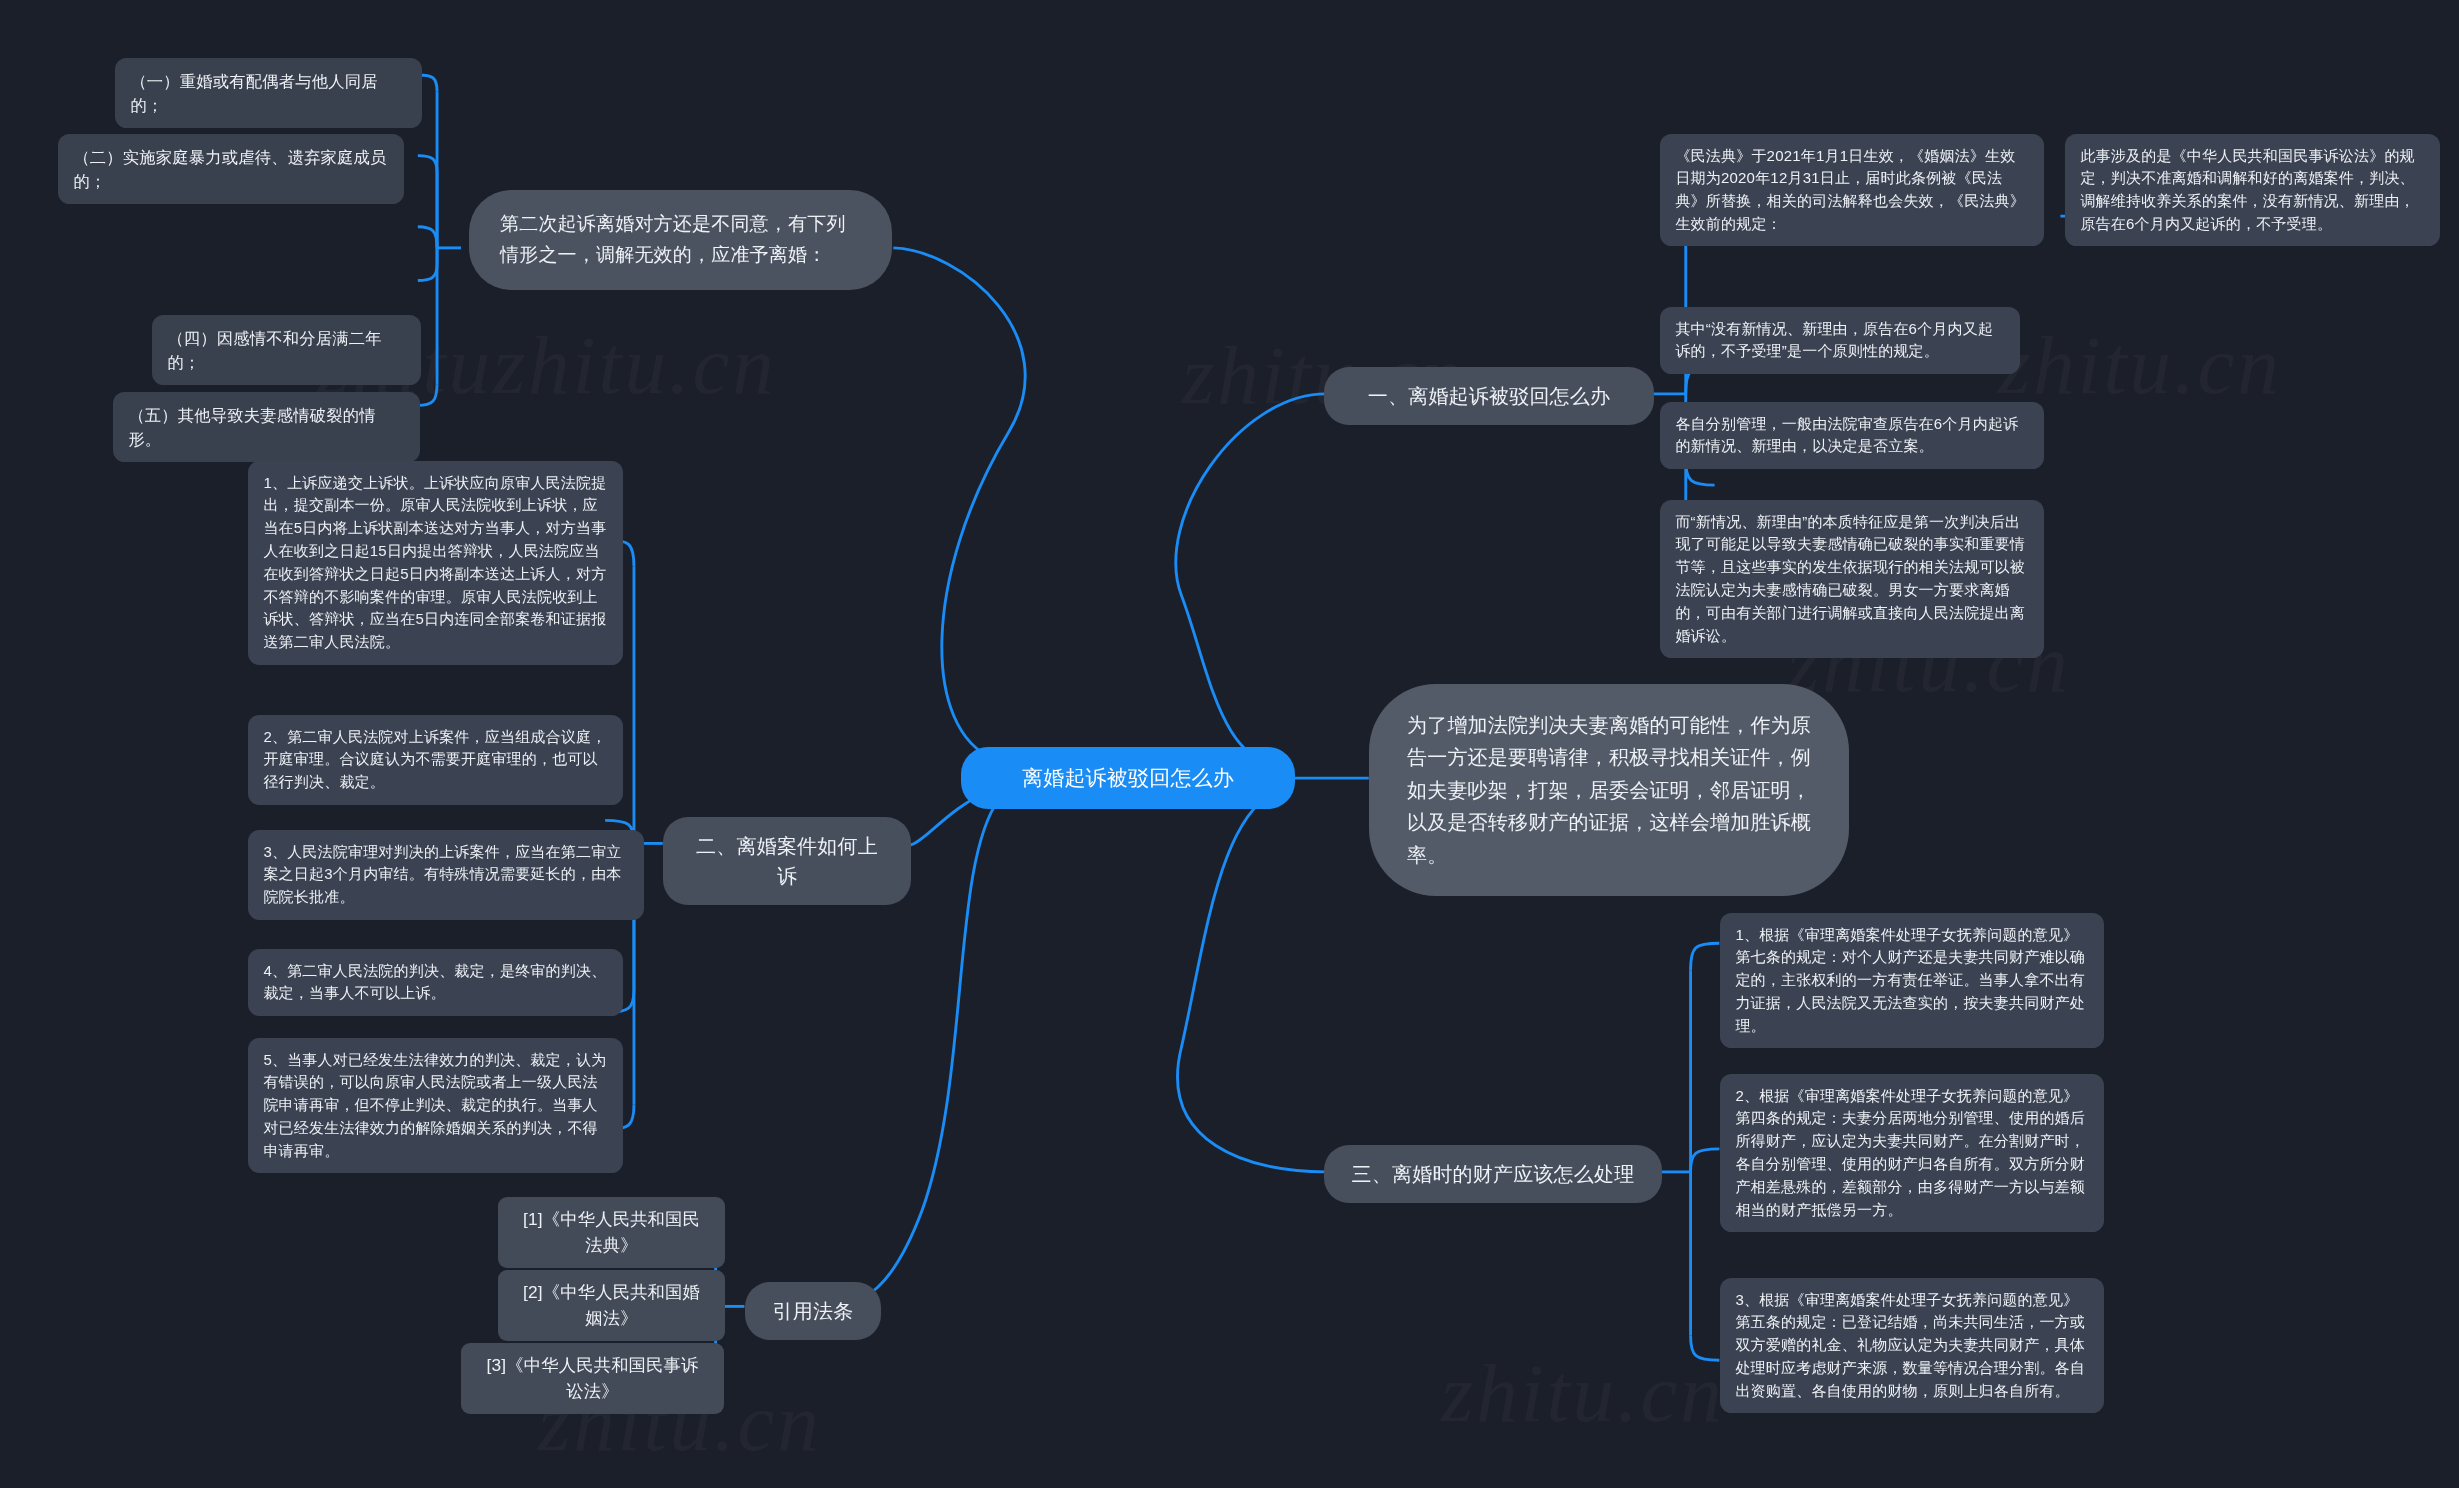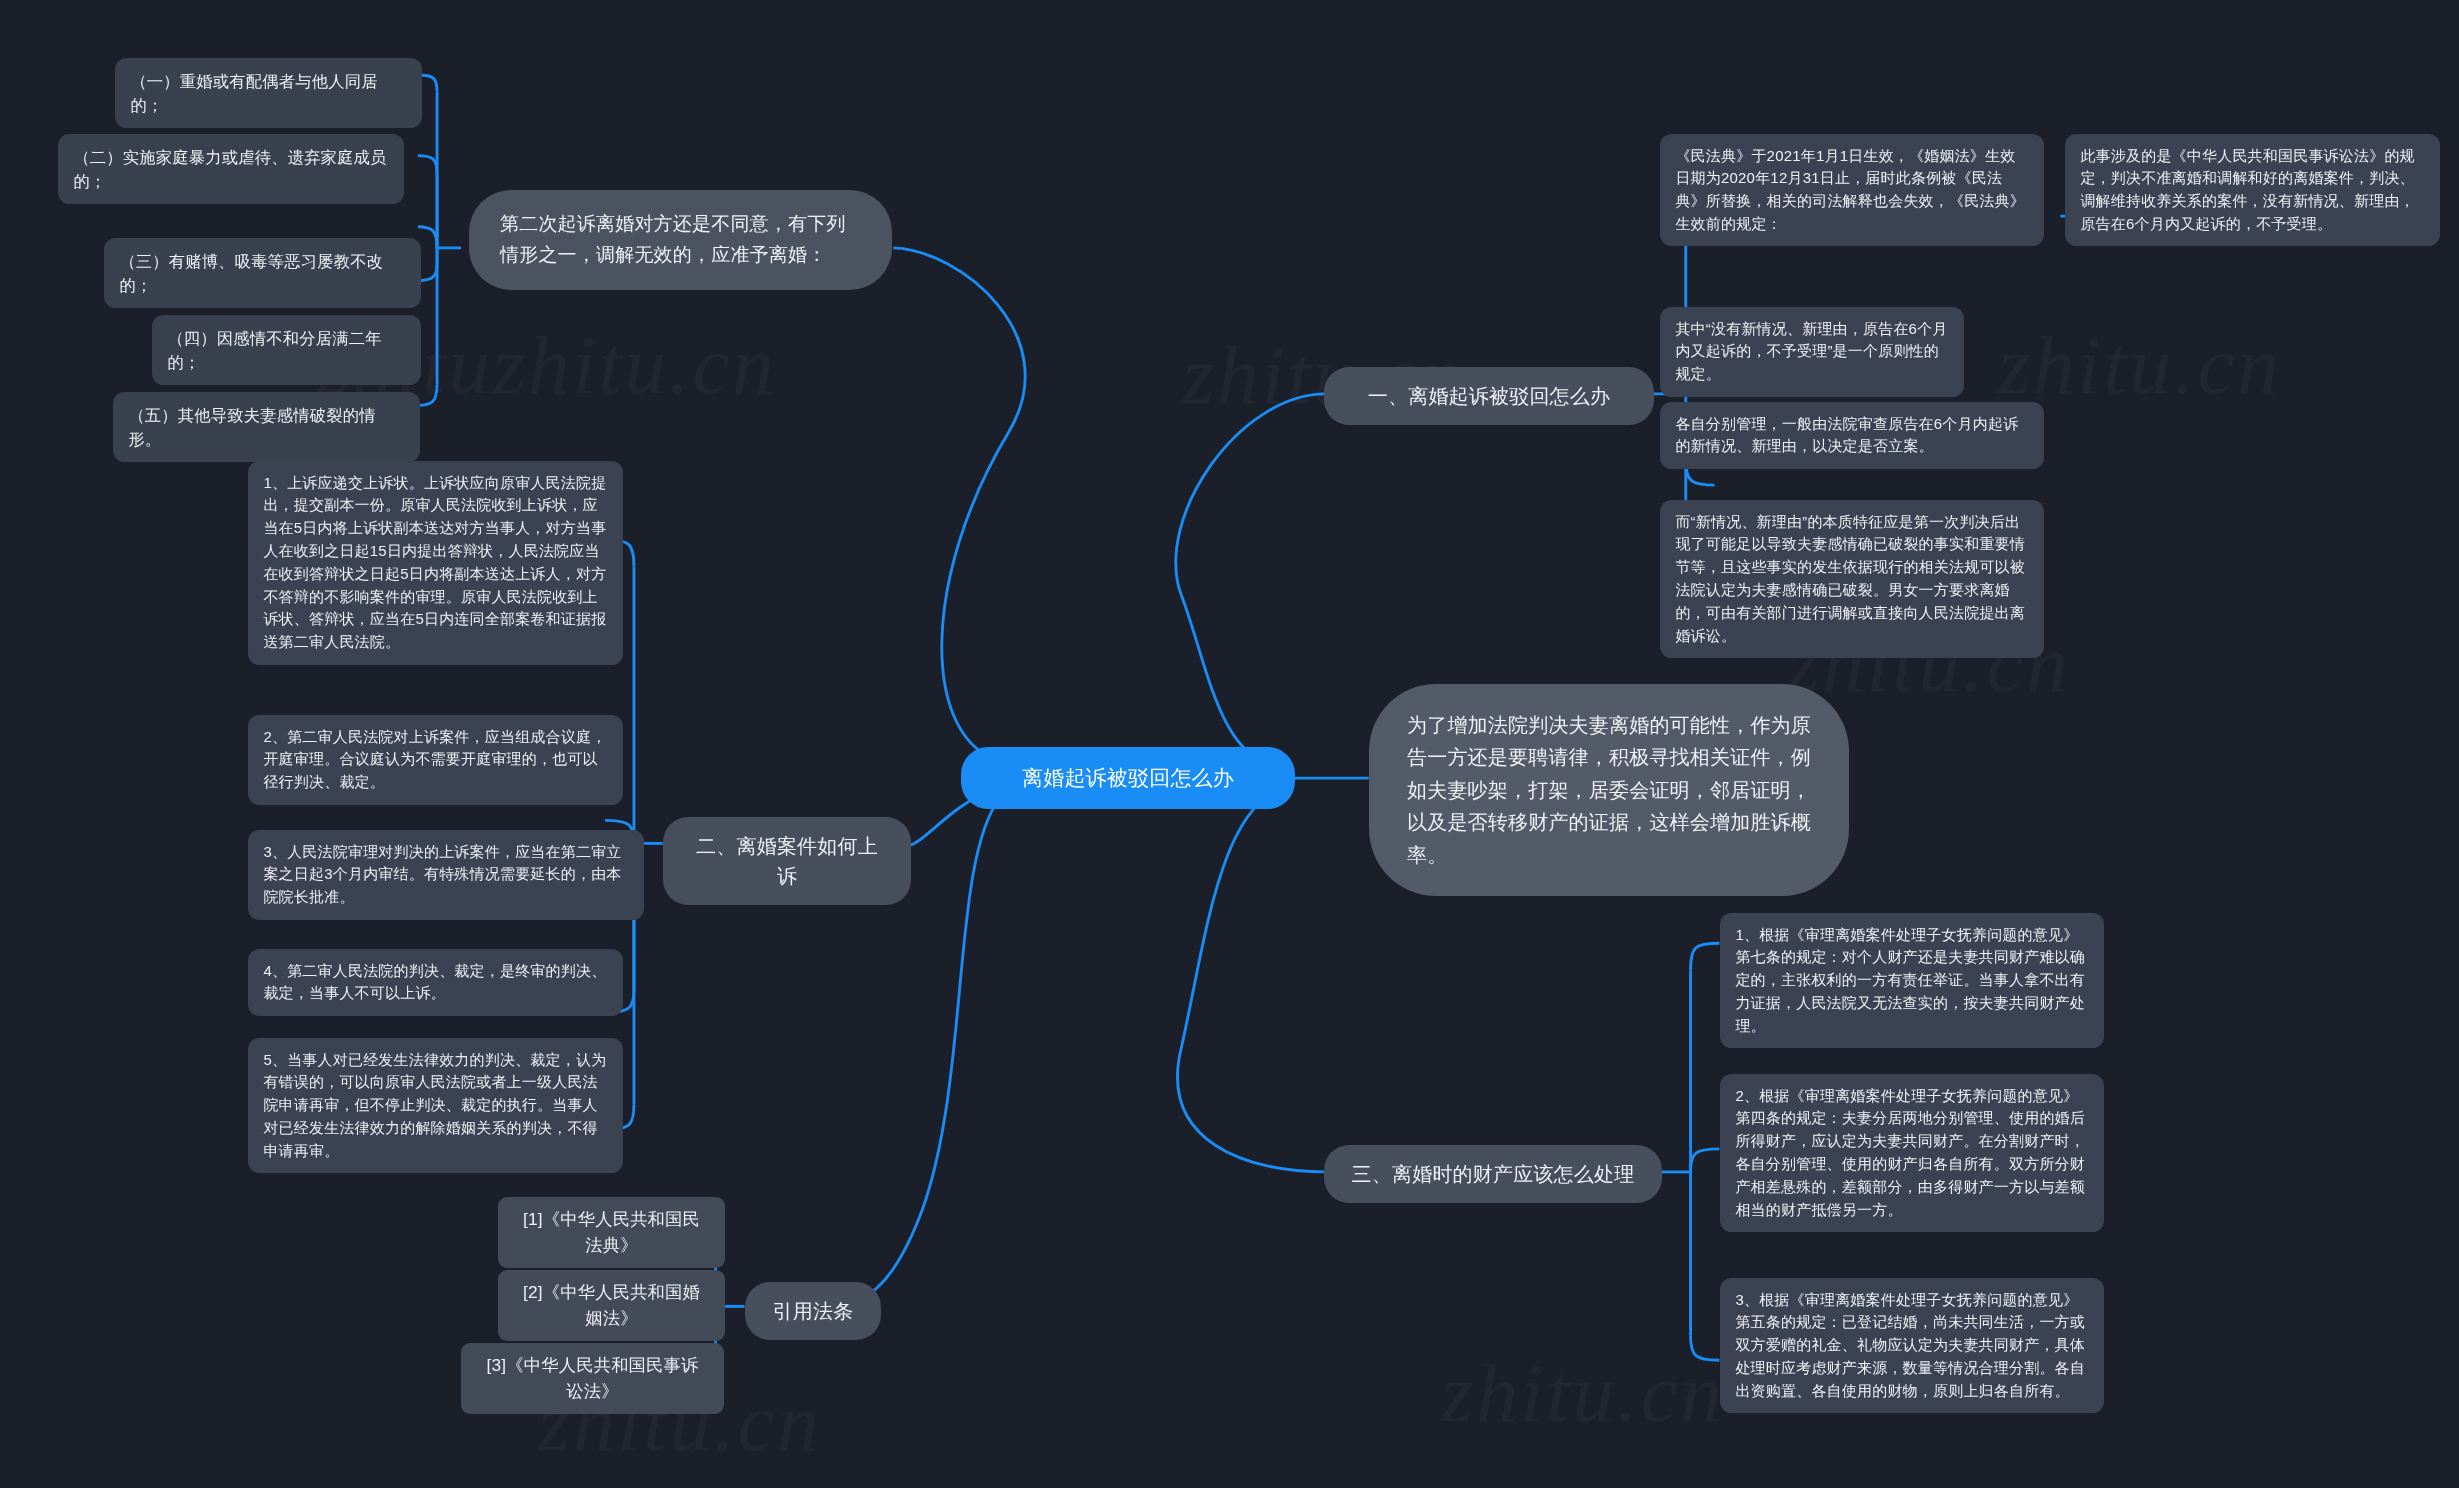--- a/index.html
+++ b/index.html
@@ -166,35 +166,34 @@
       <path d="M455 275 C455 288 450 292 435 292"></path>
       <path d="M455 258 L455 400"></path>
       <path d="M455 400 C455 418 450 422 435 422"></path>
     </g>
   </svg>
 
   <div class="node leaf" style="left:58px;top:134px;width:346px;">（二）实施家庭暴力或虐待、遗弃家庭成员的；</div>
 
   <div class="node leaf" style="left:115px;top:58px;width:307px;">（一）重婚或有配偶者与他人同居的；</div>
 
-  <div class="node leaf" style="left:104px;top:238px;width:317px;">（三）有赌博、吸毒等恶习屡教不改的；</div>
 
   <div class="node leaf" style="left:152px;top:315px;width:269px;">（四）因感情不和分居满二年的；</div>
 
   <div class="node leaf" style="left:113px;top:392px;width:307px;">（五）其他导致夫妻感情破裂的情形。</div>
 
   <div class="node softblob" style="left:469px;top:190px;width:423px;">第二次起诉离婚对方还是不同意，有下列情形之一，调解无效的，应准予离婚：</div>
 
   <div class="node branch" style="left:1324px;top:367px;width:330px;">一、离婚起诉被驳回怎么办</div>
 
   <div class="node small" style="left:1660px;top:134px;width:384px;">《民法典》于2021年1月1日生效，《婚姻法》生效日期为2020年12月31日止，届时此条例被《民法典》所替换，相关的司法解释也会失效，《民法典》生效前的规定：</div>
 
   <div class="node small" style="left:2065px;top:134px;width:375px;">此事涉及的是《中华人民共和国民事诉讼法》的规定，判决不准离婚和调解和好的离婚案件，判决、调解维持收养关系的案件，没有新情况、新理由，原告在6个月内又起诉的，不予受理。</div>
 
-  <div class="node small" style="left:1660px;top:307px;width:304px;">其中“没有新情况、新理由，原告在6个月内又起诉的，不予受理”是一个原则性的规定。</div>
+  <div class="node small" style="left:1660px;top:307px;width:360px;">其中“没有新情况、新理由，原告在6个月内又起诉的，不予受理”是一个原则性的规定。</div>
 
   <div class="node small" style="left:1660px;top:402px;width:384px;">各自分别管理，一般由法院审查原告在6个月内起诉的新情况、新理由，以决定是否立案。</div>
 
   <div class="node small" style="left:1660px;top:500px;width:384px;">而“新情况、新理由”的本质特征应是第一次判决后出现了可能足以导致夫妻感情确已破裂的事实和重要情节等，且这些事实的发生依据现行的相关法规可以被法院认定为夫妻感情确已破裂。男女一方要求离婚的，可由有关部门进行调解或直接向人民法院提出离婚诉讼。</div>
 
   <div class="node center" style="left:961px;top:747px;width:334px;">离婚起诉被驳回怎么办</div>
 
   <div class="node bigblob" style="left:1369px;top:684px;width:480px;">为了增加法院判决夫妻离婚的可能性，作为原告一方还是要聘请律，积极寻找相关证件，例如夫妻吵架，打架，居委会证明，邻居证明，以及是否转移财产的证据，这样会增加胜诉概率。</div>
 
   <div class="node small" style="left:248px;top:461px;width:375px;">1、上诉应递交上诉状。上诉状应向原审人民法院提出，提交副本一份。原审人民法院收到上诉状，应当在5日内将上诉状副本送达对方当事人，对方当事人在收到之日起15日内提出答辩状，人民法院应当在收到答辩状之日起5日内将副本送达上诉人，对方不答辩的不影响案件的审理。原审人民法院收到上诉状、答辩状，应当在5日内连同全部案卷和证据报送第二审人民法院。</div>

